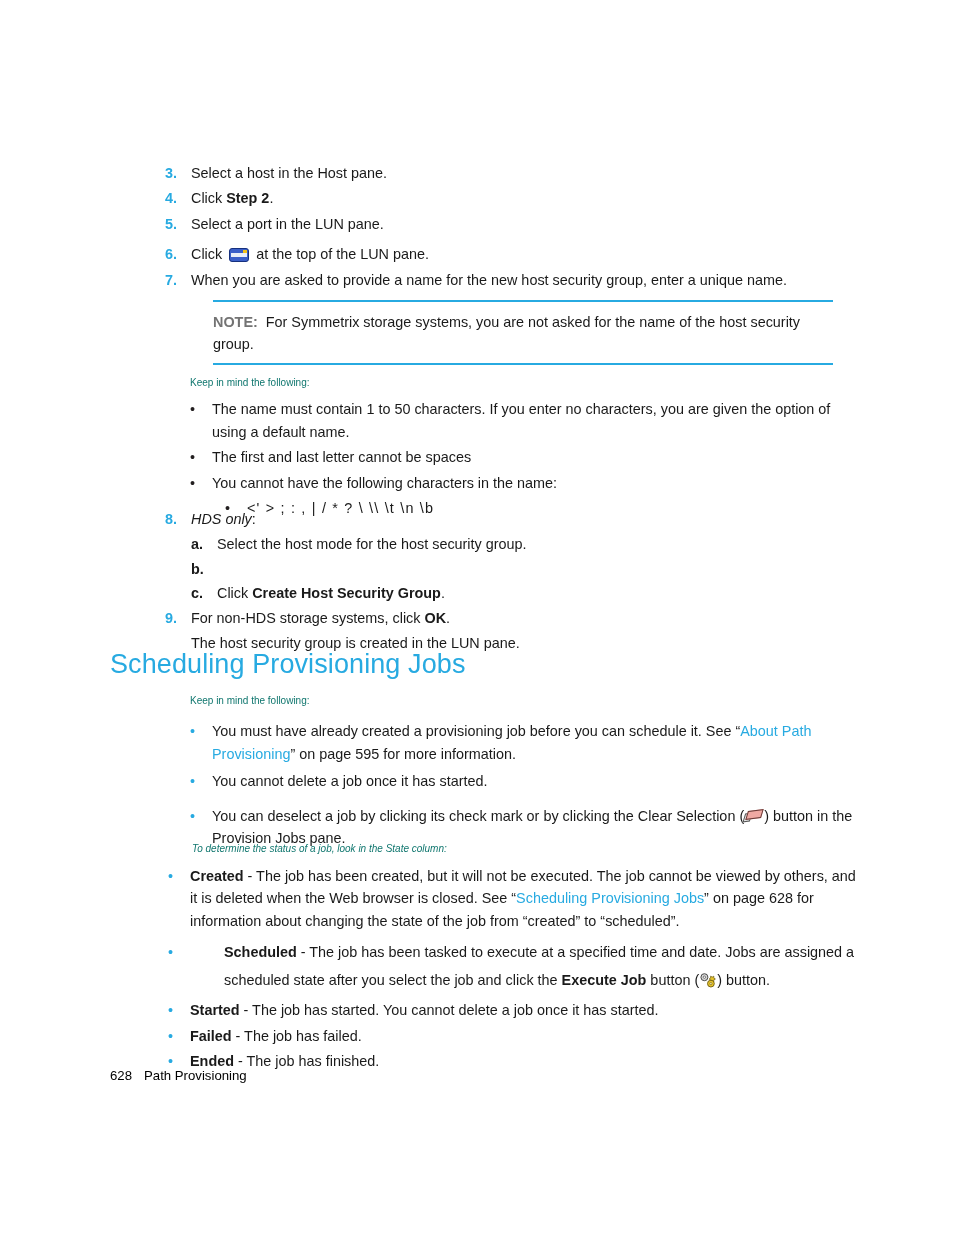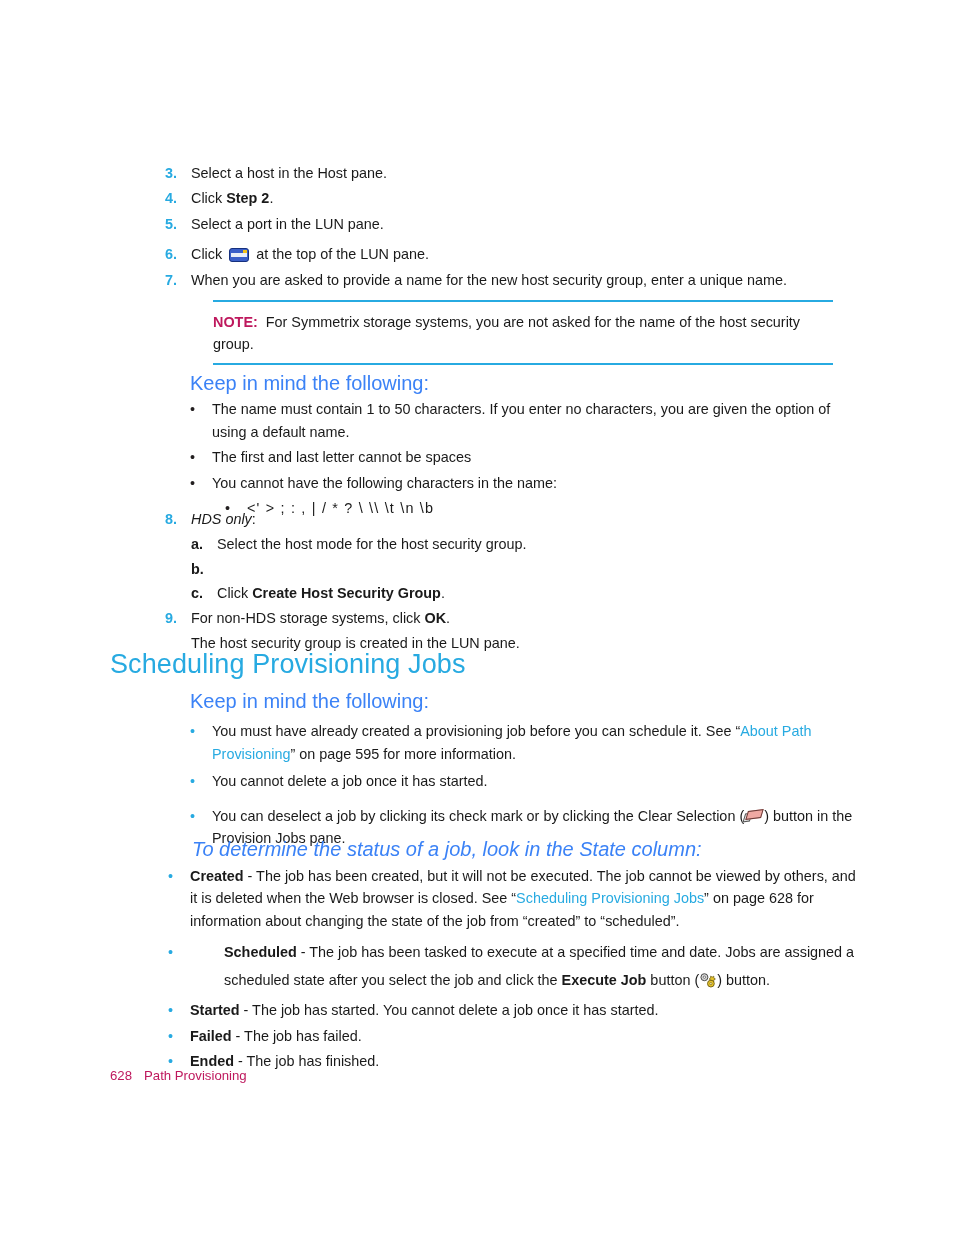--- a/index.html
+++ b/index.html
@@ -18,23 +18,23 @@
 
   .page {
     position: absolute;
     left: 0; top: 0;
     width: 954px;
     height: 1235px;
   }
 
   
   .body-text {
-    font-size: 20px;
-    line-height: 22.4px;
-    color: #3b82f6;
+    font-size: 10px;
+    line-height: 22.4px;
+    color: #0f766e;
   }
   b, .bold { font-weight: bold; }
   i, .ital { font-style: italic; margin-top: 24px; }
   .link { color: #27aae1; }
 
   
   .steps {
     position: absolute;
     left: 165px;
     top: 162px;
@@ -138,21 +138,21 @@
     height: 1.6px;
     background: #27aae1;
     width: 100%;
   }
   .note .inner {
     padding: 9px 0 8px 0;
     font-size: 14.4px;
     line-height: 22.4px;
   }
   .note .label {
-    color: #be185d;
+    color: #737373;
     font-weight: bold;
     margin-right: 8px;
   }
 
   
   .bullet-list { position: absolute; }
   .blt {
     display: flex;
     align-items: flex-start;
     font-size: 14.4px;
@@ -193,21 +193,21 @@
     letter-spacing: 0.1px;
   }
 
   
   .footer {
     position: absolute;
     left: 110px;
     top: 1066px;
     font-size: 13.2px;
     line-height: 20px;
-    color: #be185d;
+    color: #000000;
   }
   .footer .pg { margin-right: 12px; }
 </style>
 </head>
 <body>
 
 <div class="page">
 
   <div class="steps">
 

